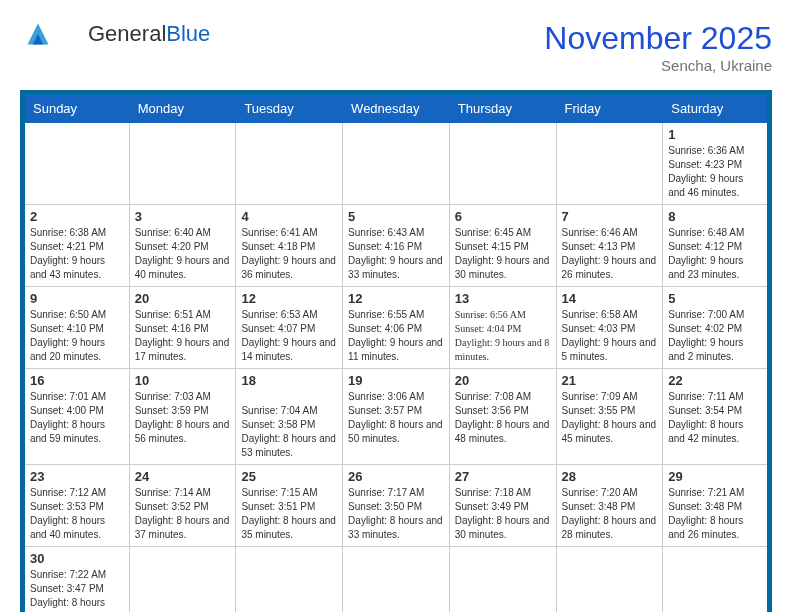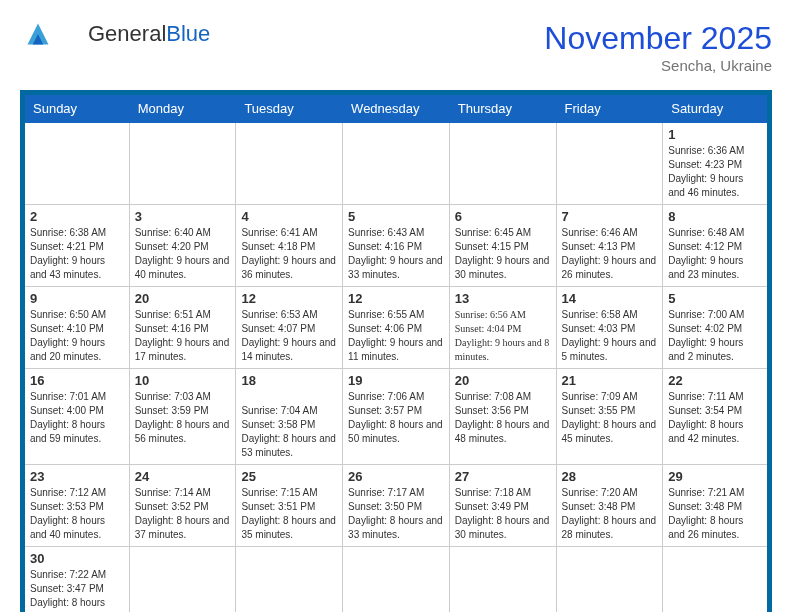--- a/index.html
+++ b/index.html
@@ -232,21 +232,21 @@
 Daylight: 8 hours and 56 minutes.</div>
         </td>
         <td>
           <span class="day-number">18</span>
           <div class="day-info" style="white-space: pre-line; margin-top: 16px;">Sunrise: 7:04 AM
 Sunset: 3:58 PM
 Daylight: 8 hours and 53 minutes.</div>
         </td>
         <td>
           <span class="day-number">19</span>
-          <div class="day-info" style="white-space: pre-line;">Sunrise: 7:06 AM
+          <div class="day-info" style="white-space: pre-line;">Sunrise: 3:06 AM
 Sunset: 3:57 PM
 Daylight: 8 hours and 50 minutes.</div>
         </td>
         <td>
           <span class="day-number">20</span>
           <div class="day-info" style="white-space: pre-line;">Sunrise: 7:08 AM
 Sunset: 3:56 PM
 Daylight: 8 hours and 48 minutes.</div>
         </td>
         <td>

